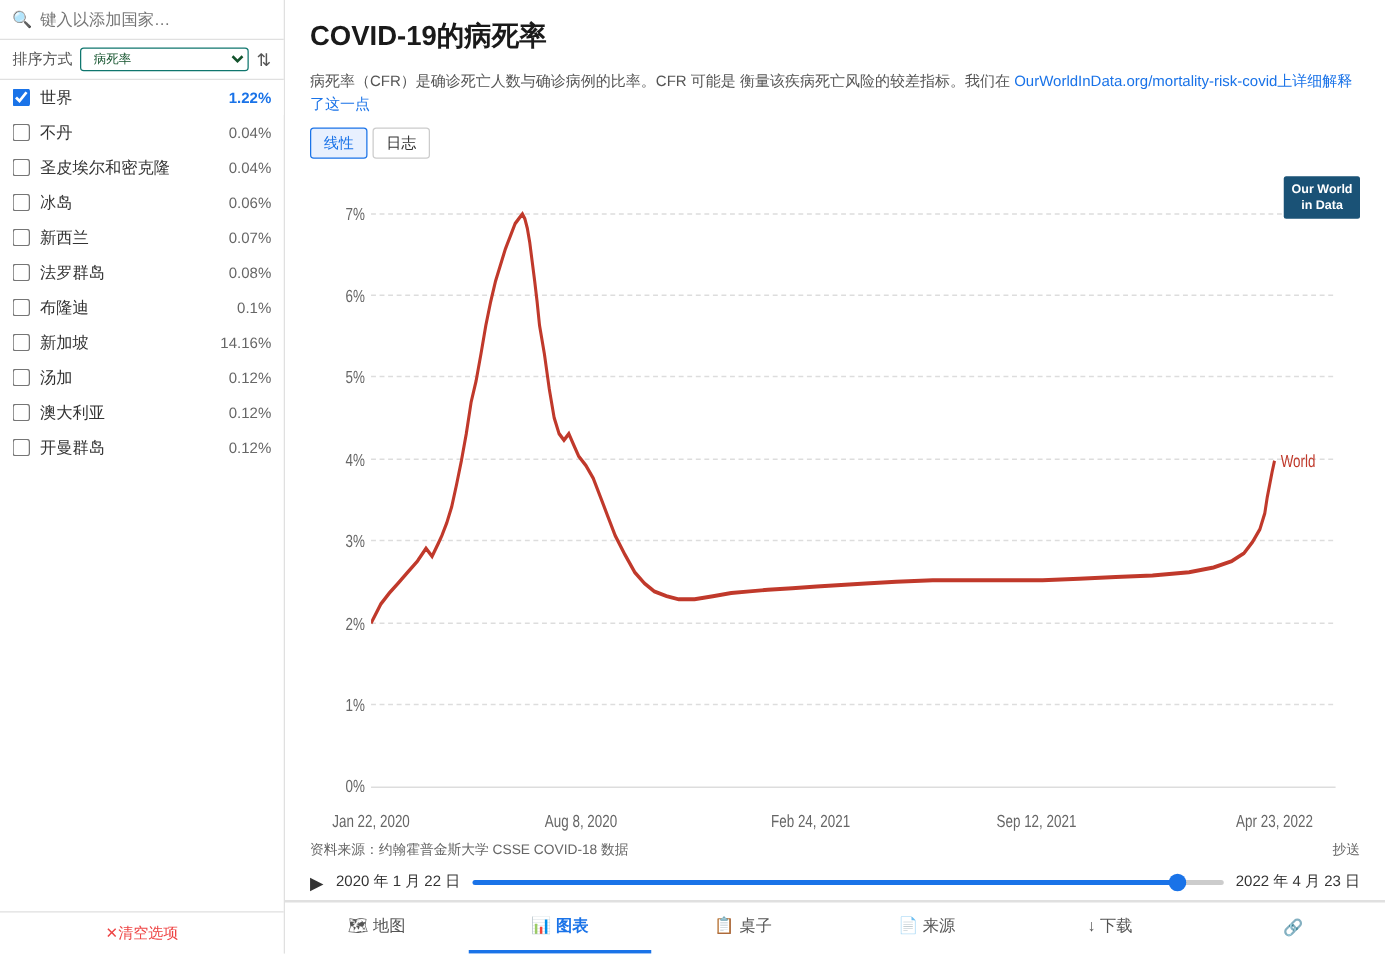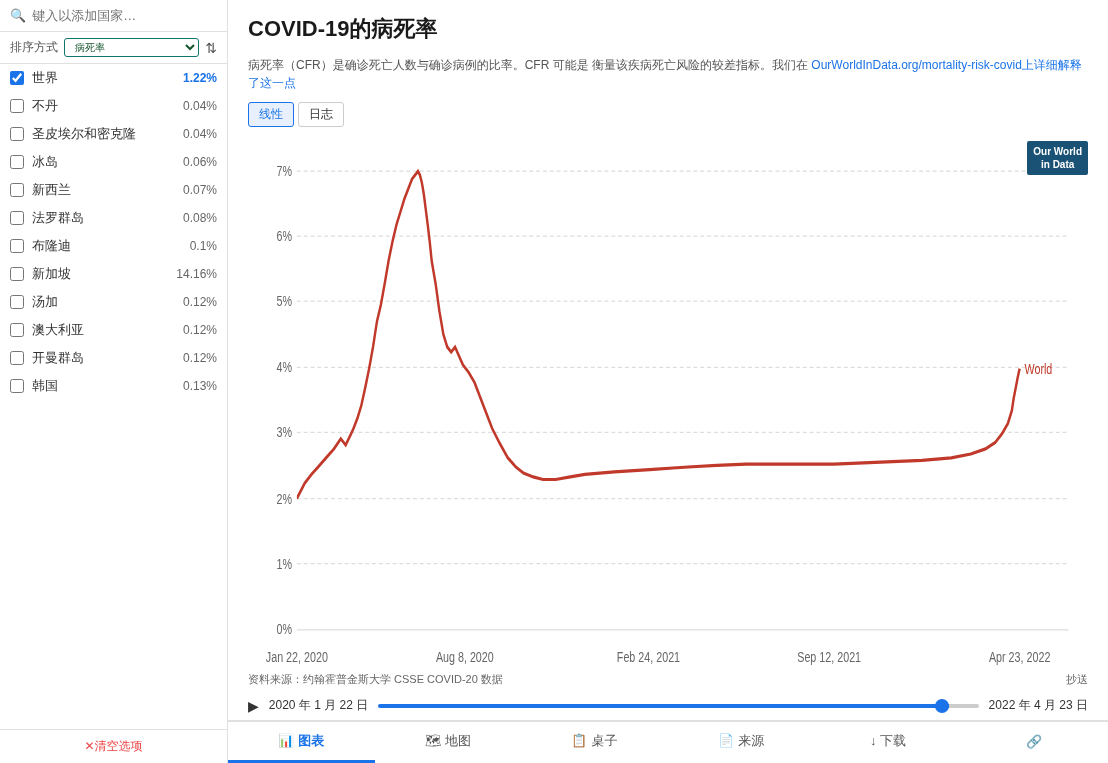--- a/index.html
+++ b/index.html
@@ -295,25 +295,20 @@
         </div>
         <div class="country-item">
           <input type="checkbox" class="country-checkbox" style="">
           <span class="country-name">澳大利亚</span>
           <span class="country-value">0.12%</span>
         </div>
         <div class="country-item">
           <input type="checkbox" class="country-checkbox" style="">
           <span class="country-name">开曼群岛</span>
           <span class="country-value">0.12%</span>
-        </div>
-        <div class="country-item">
-          <input type="checkbox" class="country-checkbox" style="">
-          <span class="country-name">韩国</span>
-          <span class="country-value">0.13%</span>
         </div>
       </div>
     <div class="clear-btn">✕清空选项</div>
   </div>
 
   <div class="main">
     <div class="chart-header">
       <div class="chart-title">COVID-19的病死率</div>
       <div class="chart-desc">
         <span>病死率（CFR）是确诊死亡人数与确诊病例的比率。CFR 可能是</span>
@@ -443,31 +438,31 @@
             784,208
             786,200
             788,192
             790,185
           "></polyline>
 
         <text x="795" y="189" font-size="11" fill="#c0392b">World</text>
       </svg>
     </div>
     <div class="source-row">
-      <span>资料来源：约翰霍普金斯大学 CSSE COVID-20 数据</span>
+      <span>资料来源：约翰霍普金斯大学 CSSE COVID-18 数据</span>
       <span style="color:#666; font-size:11px; cursor:pointer;">抄送</span>
     </div>
     <div class="timeline-row">
       <span class="play-btn">▶</span>
       <span class="date-label">2020 年 1 月 22 日</span>
       <input type="range" class="timeline-slider" min="0" max="100" value="95" style="">
       <span class="date-end">2022 年 4 月 23 日</span>
     </div>
     <div class="bottom-tabs" id="bottom-tabs">
-    <div class="tab-item active">📊 图表</div>
-        <div class="tab-item">🗺 地图</div>
+    <div class="tab-item">🗺 地图</div>
+        <div class="tab-item active">📊 图表</div>
         <div class="tab-item">📋 桌子</div>
         <div class="tab-item">📄 来源</div>
         <div class="tab-item">↓ 下载</div>
         <div class="tab-item">🔗</div>
       </div>
   </div>
 </div>
 
 </body></html>

